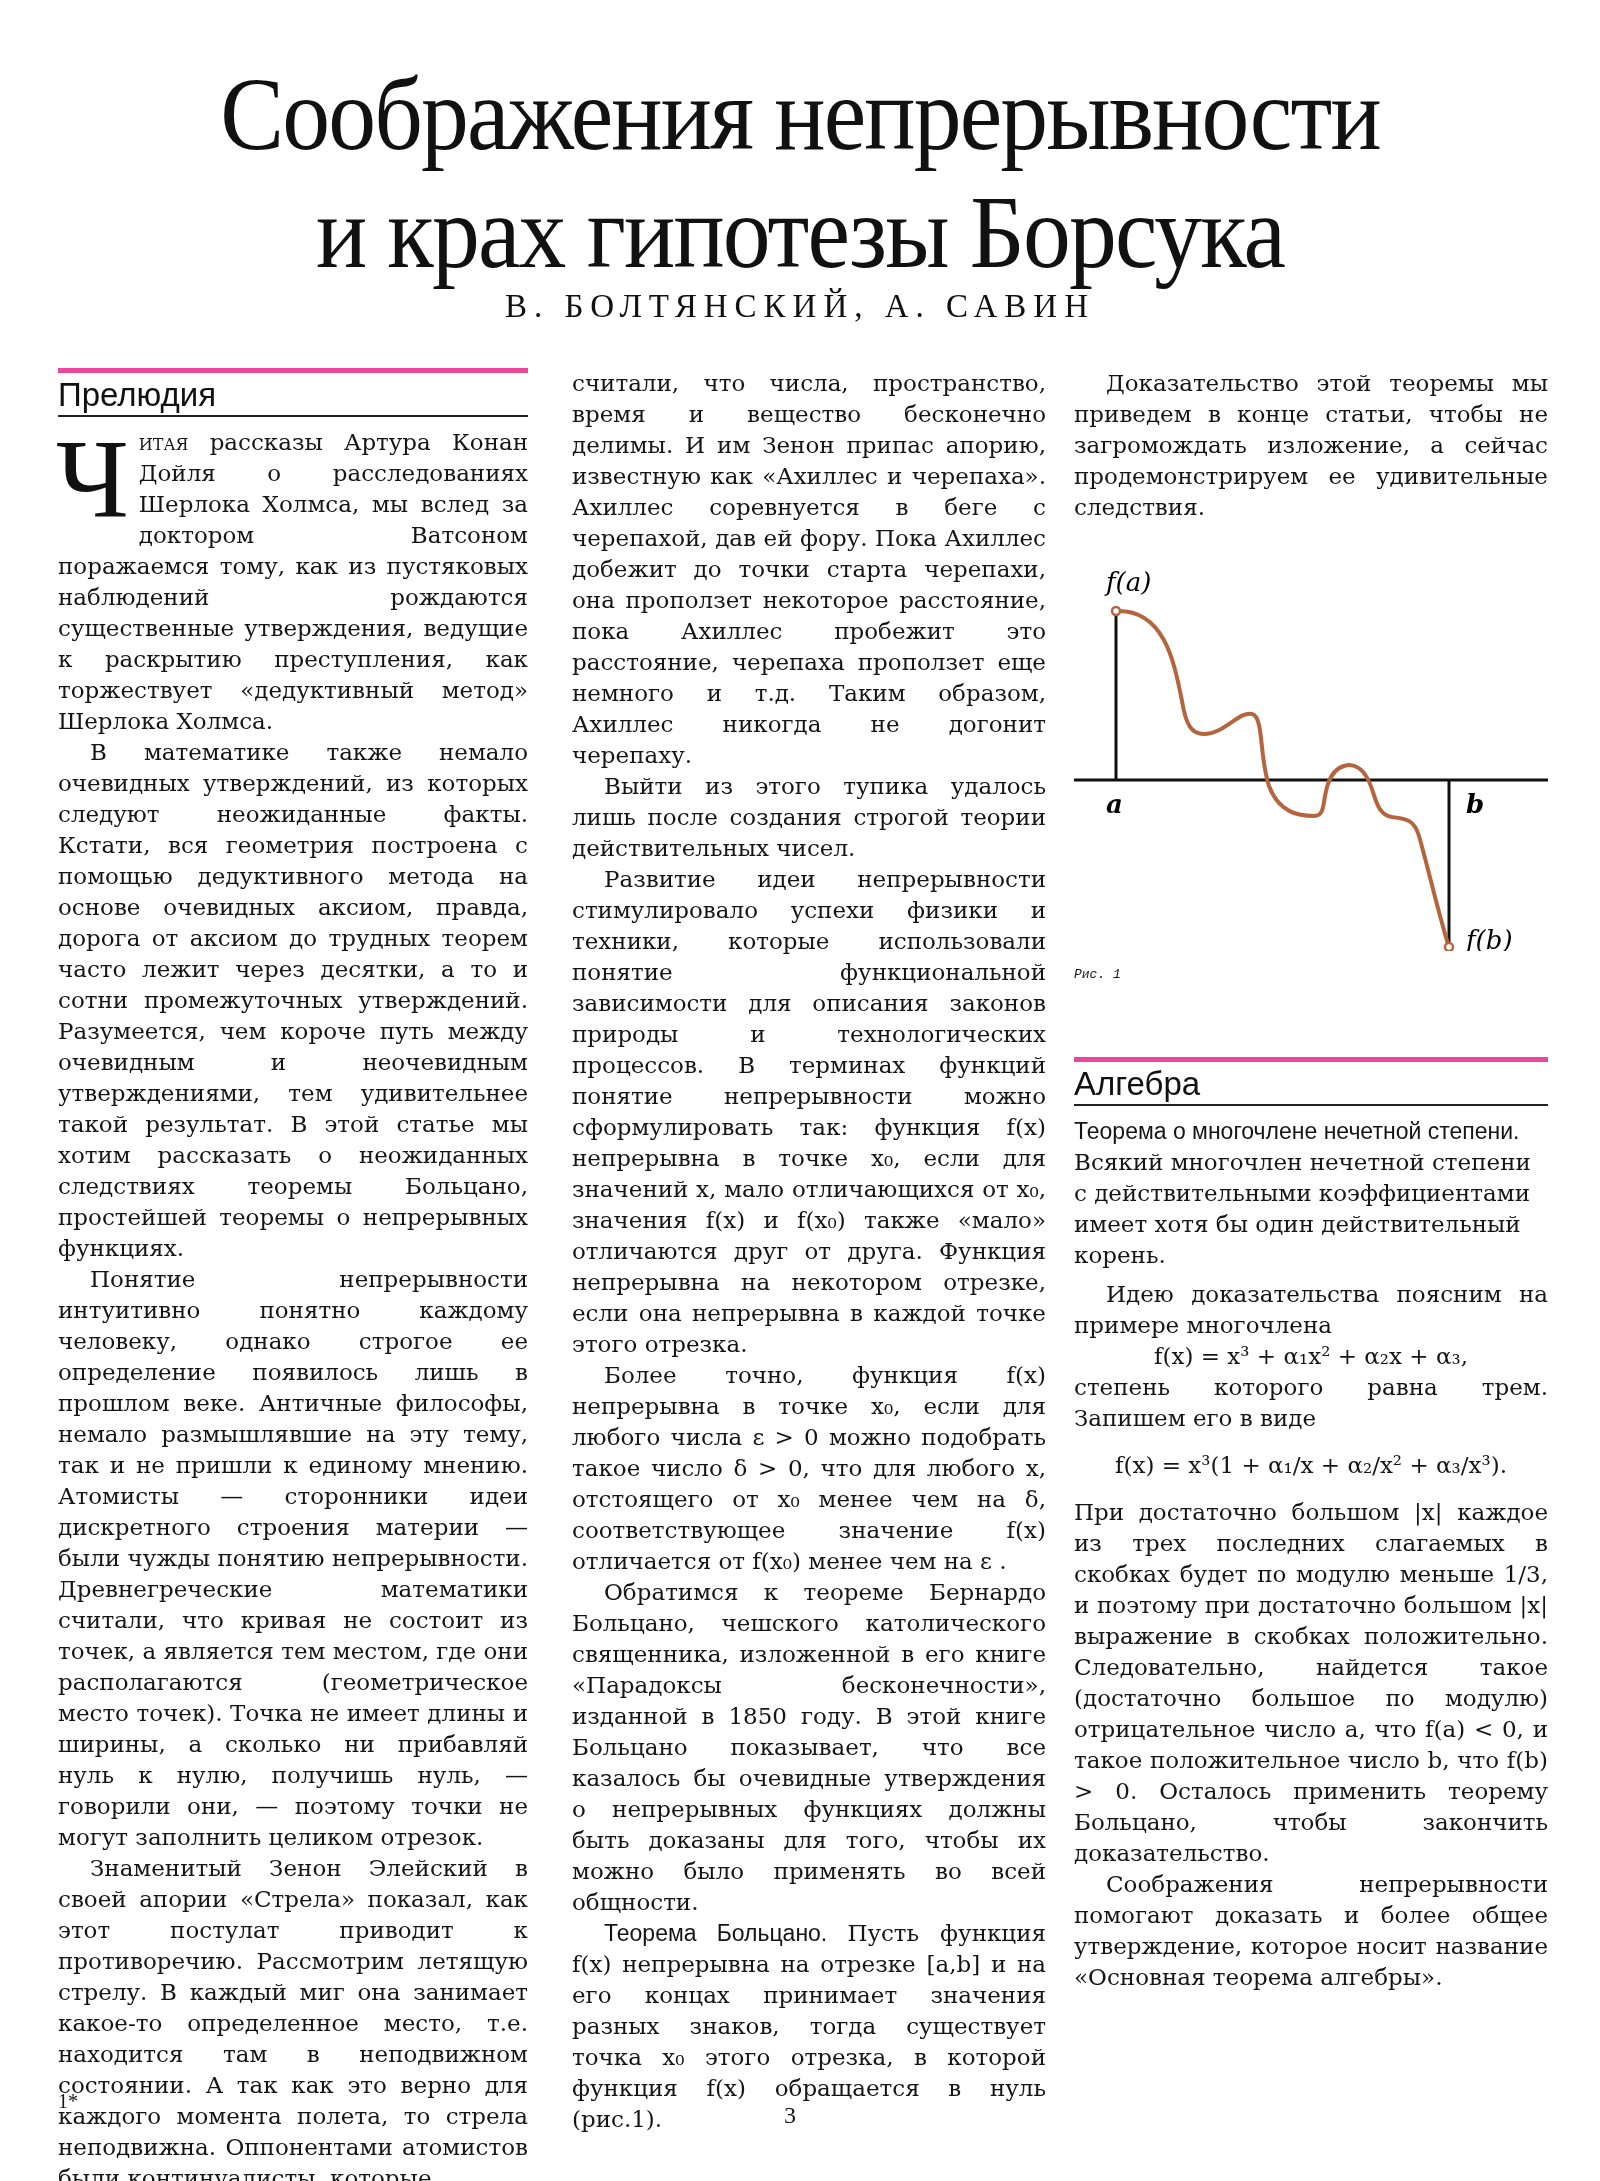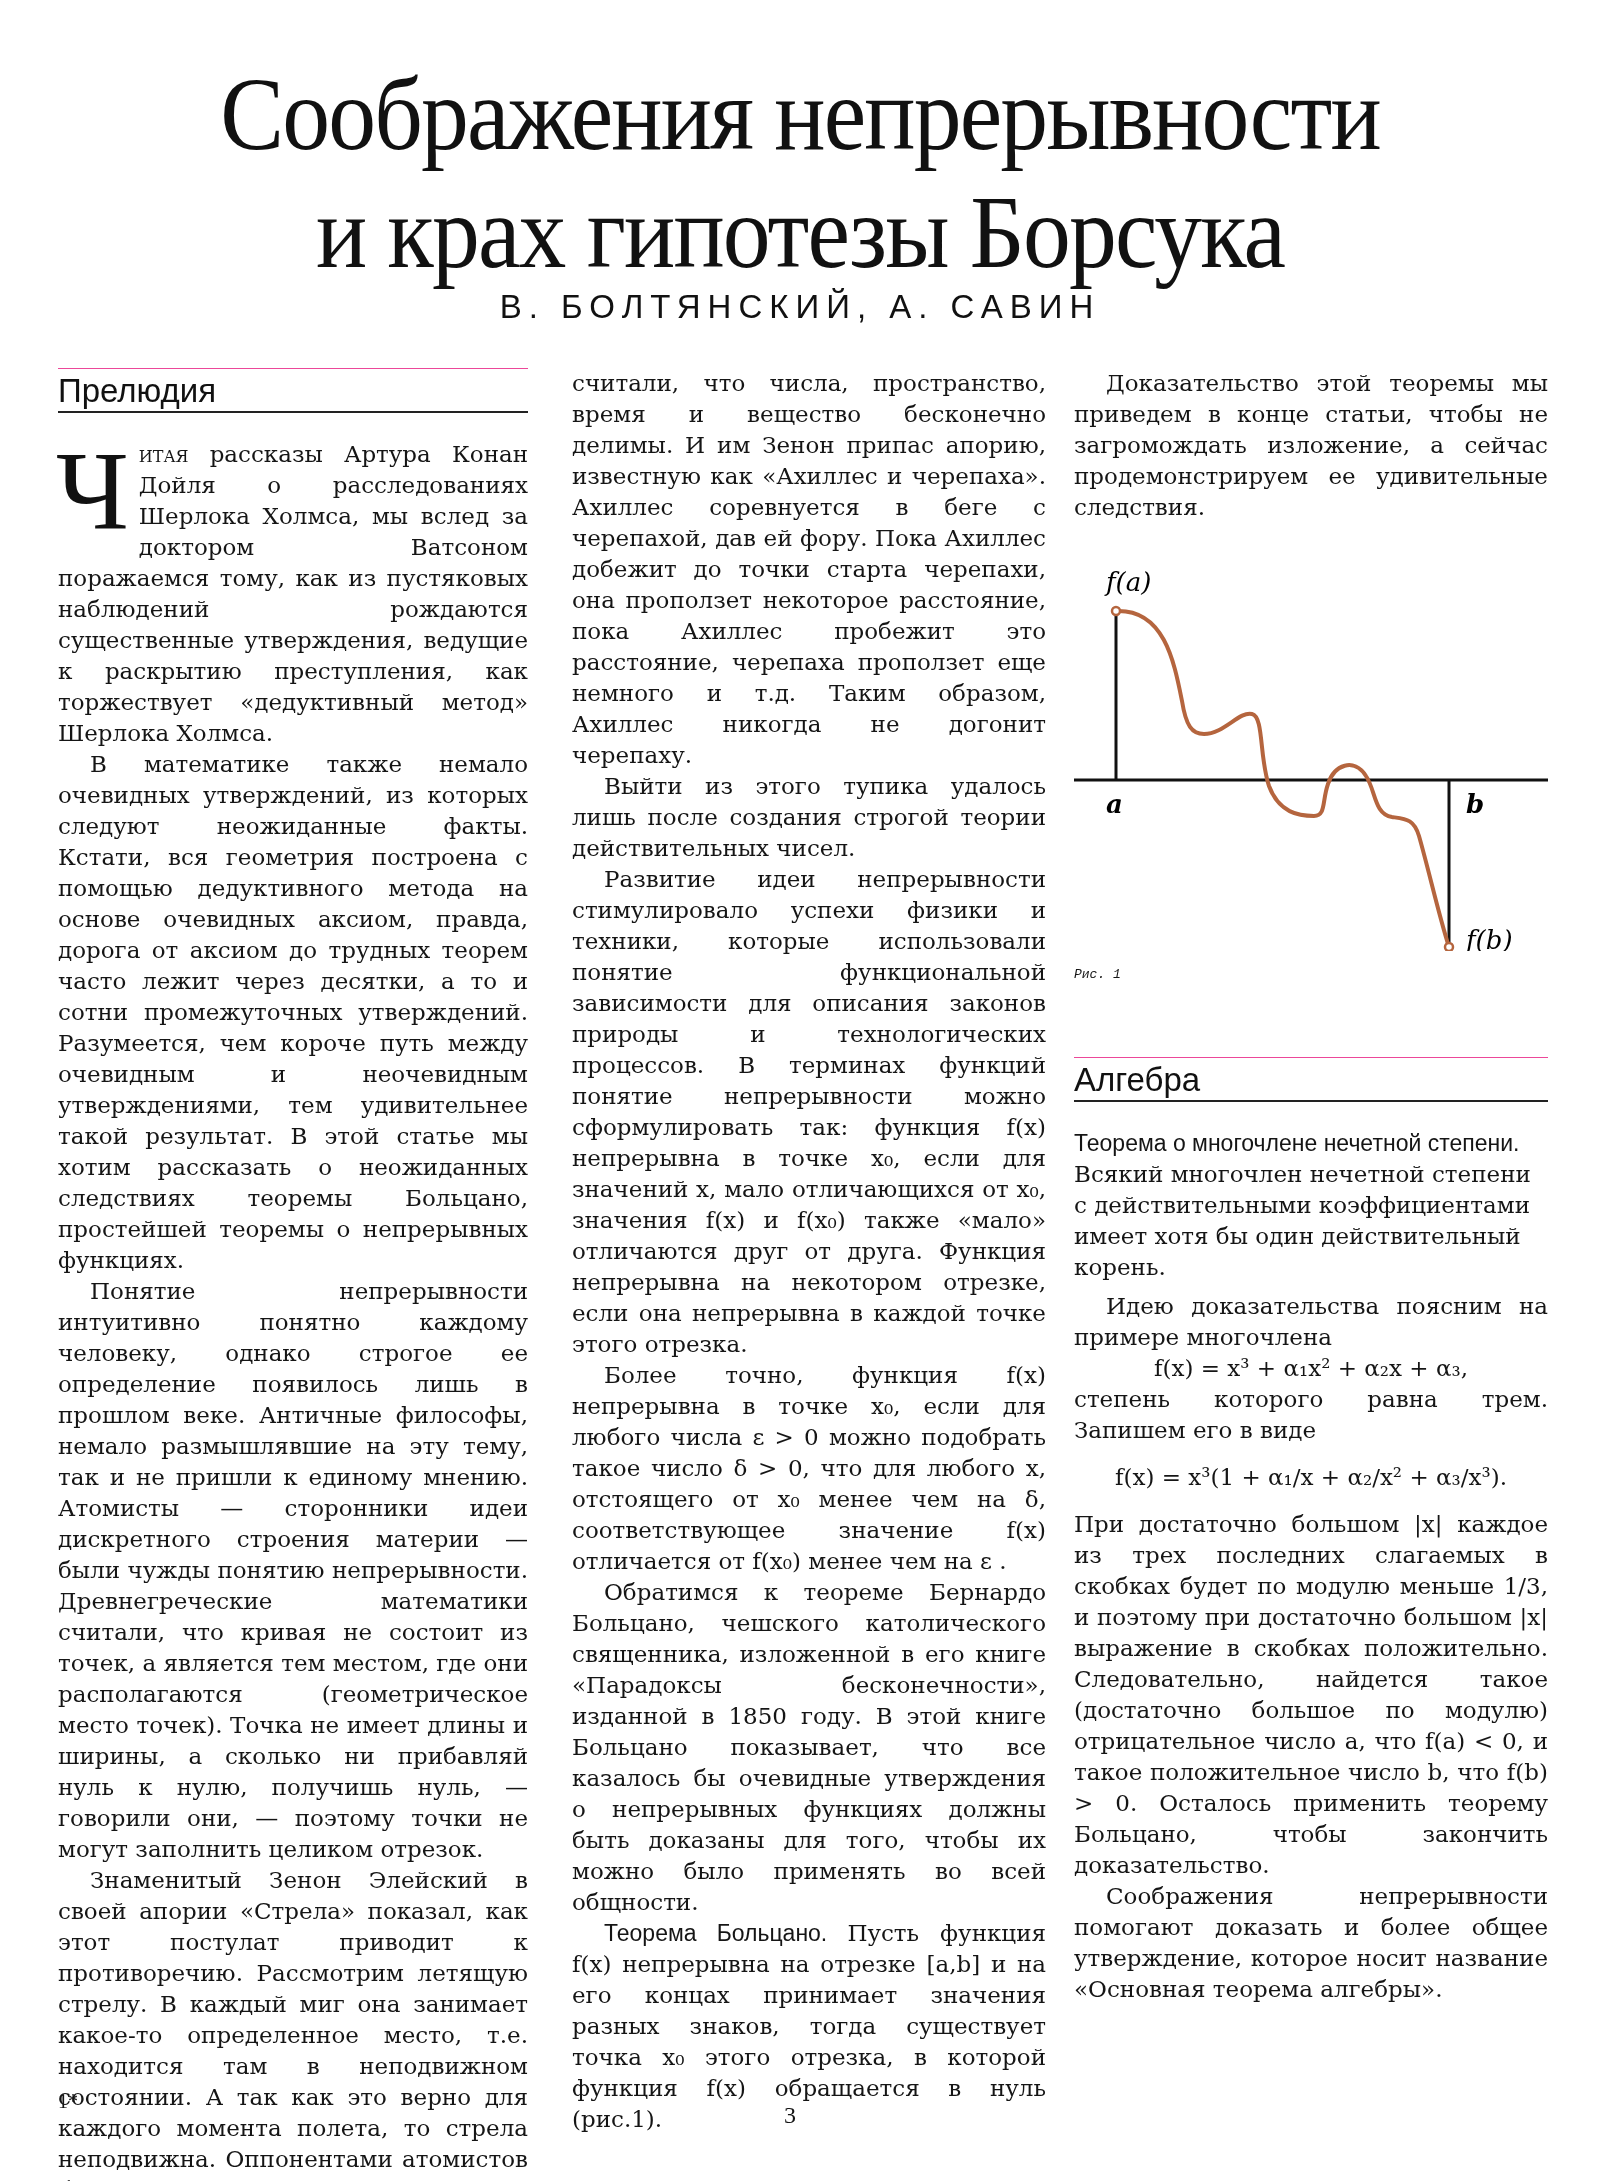--- a/index.html
+++ b/index.html
@@ -4,30 +4,30 @@
 <style>
   html, body { margin:0; padding:0; background:#ffffff; }
   body { width:1600px; height:2181px; position:relative; overflow:hidden; color:#141414;
          font-family:"DejaVu Serif", serif; }
   .title { position:absolute; left:0; width:1600px; text-align:center;
            font-family:"Liberation Serif", serif; font-size:104px; line-height:1; letter-spacing:-2px;
            transform:scaleX(0.92); color:#111; }
   .t1 { top:62px; }
   .t2 { top:180px; }
   .authors { position:absolute; top:288px; left:0; width:1600px; text-align:center;
-             font-family:Liberation Sans, sans-serif; font-size:33px; letter-spacing:7px; color:#111; }
+             font-family:Liberation Serif, serif; font-size:33px; letter-spacing:7px; color:#111; }
   .col { position:absolute; font-size:23px; line-height:31px; text-align:justify; color:#151515; }
   .col p { margin:0; }
   .col p.ind { text-indent:32px; }
   .c1 { left:58px; top:368px; width:470px; }
   .c2 { left:572px; top:368px; width:474px; }
   .c3 { left:1074px; top:368px; width:474px; }
-  .section-head { border-top:1px solid #ec4899; border-bottom:2px solid #222;
+  .section-head { border-top:5px solid #ec4899; border-bottom:2px solid #222;
                   font-family:"Liberation Sans", sans-serif; font-size:33px; line-height:40px;
-                  padding:2px 0 0 0; margin-bottom:26px; color:#111; text-align:left; }
+                  padding:2px 0 0 0; margin-bottom:10px; color:#111; text-align:left; }
   .dropcap { float:left; font-family:"Liberation Serif", serif; font-size:112px; line-height:92px;
              margin:6px 10px 0 -2px; color:#111; }
   .smallcaps { font-variant:small-caps; }
   .sans { font-family:"Liberation Sans", sans-serif; }
   .it { }
   .formula { text-align:center; font-style:normal; margin:4px 0; }
   .figure { position:relative; height:430px; margin-top:28px; }
   .fig-caption { font-family:Liberation Mono, monospace; font-style:italic; font-size:13px; }
   .pagenum { position:absolute; top:2102px; left:784px; font-size:24px; font-family:"Liberation Serif", serif; }
   .sig { position:absolute; top:2090px; left:58px; font-size:20px; font-family:"Liberation Serif", serif; }

